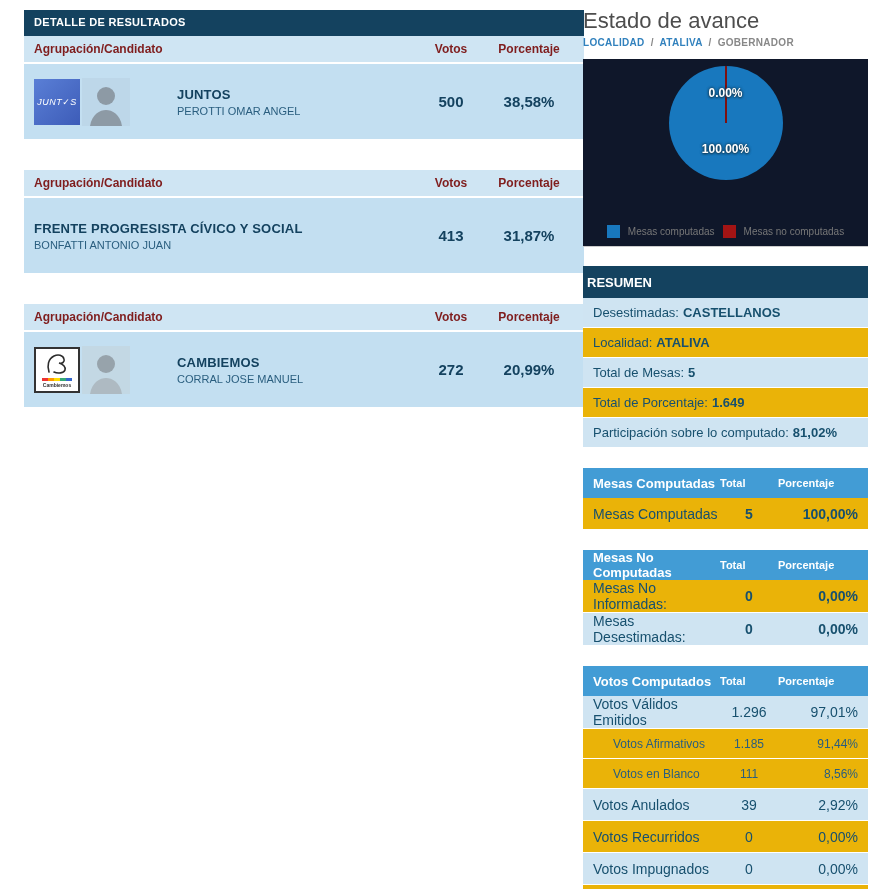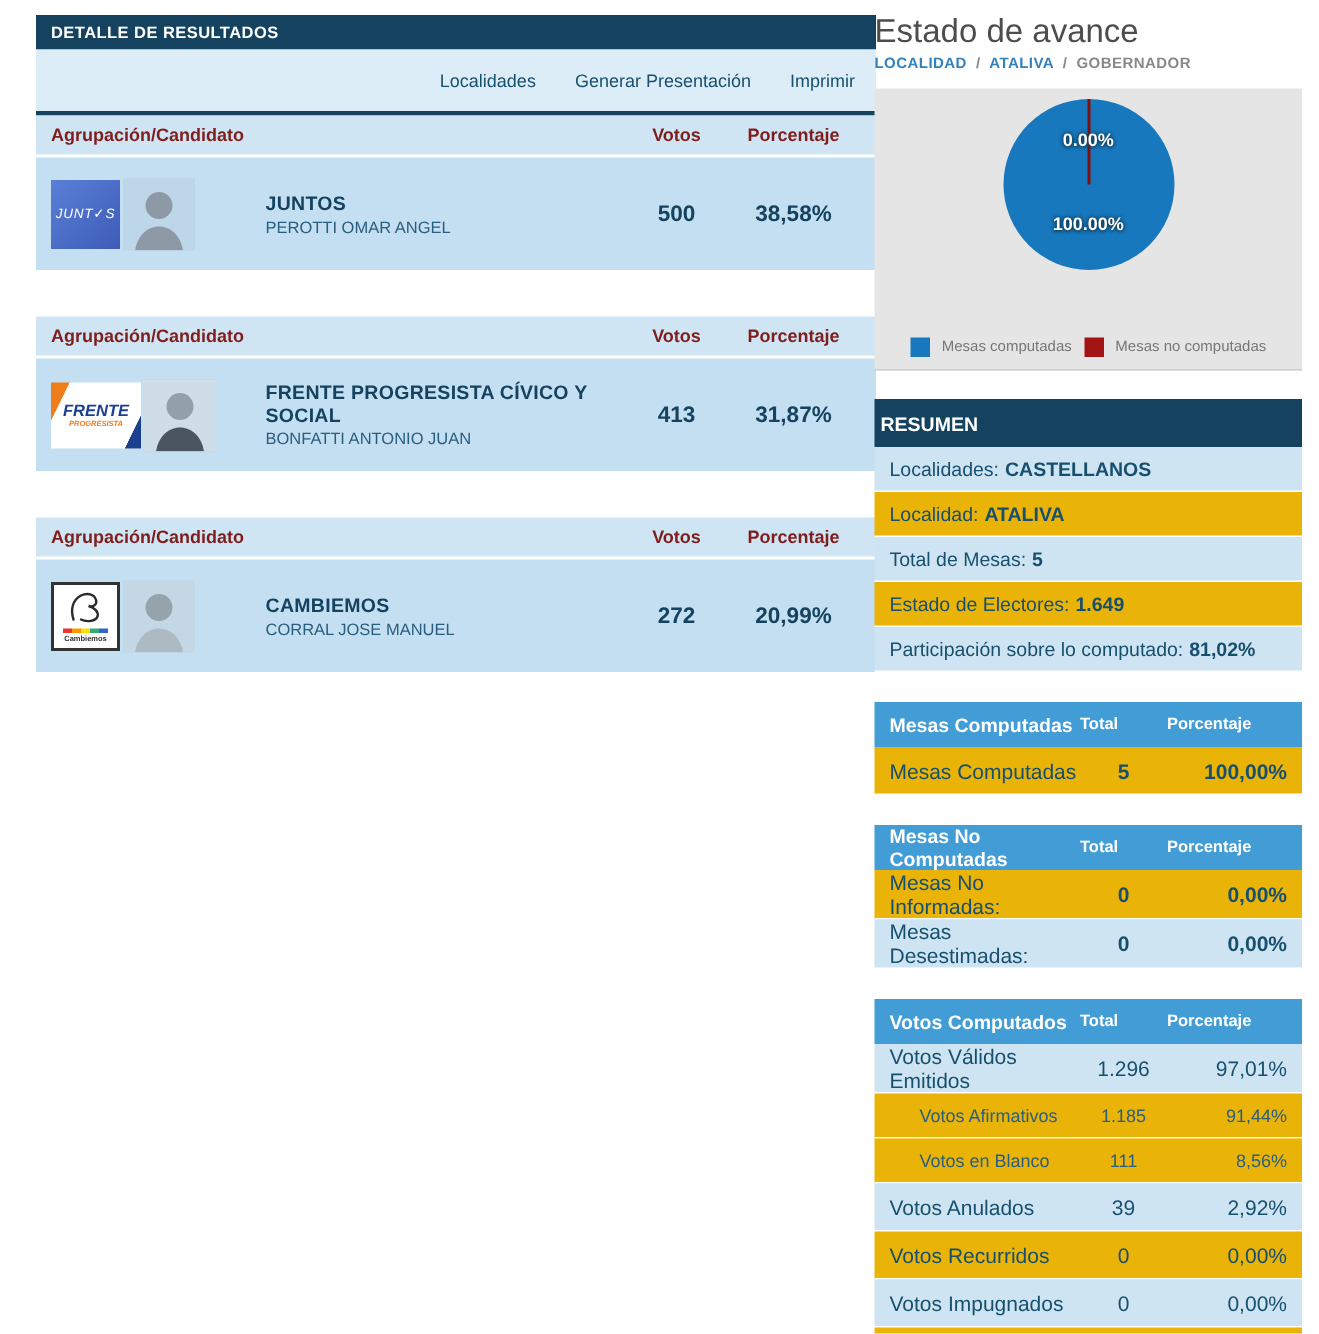--- a/index.html
+++ b/index.html
@@ -47,21 +47,21 @@
   .photo svg { display:block; }
 
   
   .right-panel { position:absolute; left:583px; top:8px; width:285px; }
   .rp-title { color:#4d4d4d; font-size:22px; font-weight:400; }
   .breadcrumb { margin-top:3px; font-size:10px; font-weight:700; letter-spacing:.3px; }
   .breadcrumb a { color:#3181bd; text-decoration:none; cursor:pointer; }
   .breadcrumb .sep { color:#888; margin:0 3px; }
   .breadcrumb .current { color:#888; }
 
-  .chart-box { margin-top:11px; background:#e5e5e5; border-bottom:1px solid #ccc;
+  .chart-box { margin-top:11px; background:#0f172a; border-bottom:1px solid #ccc;
     height:188px; position:relative; }
   .pie { position:absolute; left:50%; top:7px; transform:translateX(-50%);
     width:114px; height:114px; border-radius:50%; background:#1878be; }
   .slice-line { position:absolute; left:50%; top:0; width:2px; height:57px;
     margin-left:-1px; background:#7e1010; }
   .pie-lbl { position:absolute; left:0; width:100%; text-align:center; color:#fff;
     font-size:12px; font-weight:700;
     text-shadow:0 0 3px #14425f,0 0 3px #14425f,0 1px 2px #14425f; }
   .lbl-zero { top:20px; }
   .lbl-hundred { top:76px; }
@@ -99,25 +99,20 @@
   .row-sub .lbl { padding-left:20px; }
   .row-tall .lbl { line-height:1.35; padding:7px 0; max-width:165px; }
 </style>
 </head>
 <body>
 
 <div class="page">
 
   <section class="left-panel">
     <div class="panel-title">DETALLE DE RESULTADOS</div>
-    <div class="toolbar">
-      <a class="tlink">Localidades</a>
-      <a class="tlink">Generar Presentación</a>
-      <a class="tlink">Imprimir</a>
-    </div>
     <div class="navy-rule"></div>
 
     <div class="group">
       <div class="group-header">
         <span class="gh-label">Agrupación/Candidato</span>
         <span class="col-v">Votos</span>
         <span class="col-p">Porcentaje</span>
       </div>
       <div class="group-row">
         <div class="logos">
@@ -139,33 +134,20 @@
       </div>
     </div>
 
     <div class="group">
       <div class="group-header">
         <span class="gh-label">Agrupación/Candidato</span>
         <span class="col-v">Votos</span>
         <span class="col-p">Porcentaje</span>
       </div>
       <div class="group-row">
-        <div class="logos">
-          <div class="logo-frente">
-            <span class="f1">FRENTE</span>
-            <span class="f2">PROGRESISTA</span>
-          </div>
-          <div class="photo">
-            <svg width="48" height="48" viewBox="0 0 48 48">
-                <rect width="48" height="48" fill="#cfdde6"></rect>
-                <circle cx="24" cy="18" r="9" fill="#93a0aa"></circle>
-                <path d="M8 48c2-12 10-16 16-16s14 4 16 16z" fill="#4a5560"></path>
-              </svg>
-          </div>
-        </div>
         <div class="names">
           <div class="party">FRENTE PROGRESISTA CÍVICO Y SOCIAL</div>
           <div class="cand">BONFATTI ANTONIO JUAN</div>
         </div>
         <span class="col-v val">413</span>
         <span class="col-p val">31,87%</span>
       </div>
     </div>
 
     <div class="group">
@@ -221,33 +203,33 @@
         <span class="sw sw-blue"></span>
         <span>Mesas computadas</span>
         <span class="sw sw-red"></span>
         <span>Mesas no computadas</span>
       </div>
     </div>
 
     <div class="resumen">
       <div class="resumen-header">RESUMEN</div>
       <div class="r-row bg-blue">
-        <span class="lbl">Localidades:</span>
+        <span class="lbl">Desestimadas:</span>
         <span class="v">CASTELLANOS</span>
       </div>
       <div class="r-row bg-white">
         <span class="lbl">Localidad:</span>
         <span class="v">ATALIVA</span>
       </div>
       <div class="r-row bg-blue">
         <span class="lbl">Total de Mesas:</span>
         <span class="v">5</span>
       </div>
       <div class="r-row bg-white">
-        <span class="lbl">Estado de Electores:</span>
+        <span class="lbl">Total de Porcentaje:</span>
         <span class="v">1.649</span>
       </div>
       <div class="r-row bg-blue">
         <span class="lbl">Participación sobre lo computado:</span>
         <span class="v">81,02%</span>
       </div>
     </div>
 
     <div class="sec">
       <div class="sec-header">

